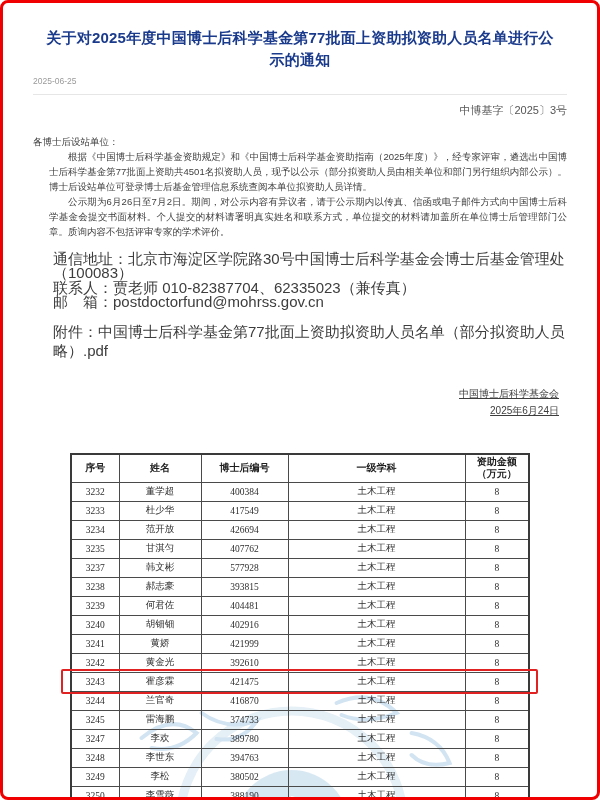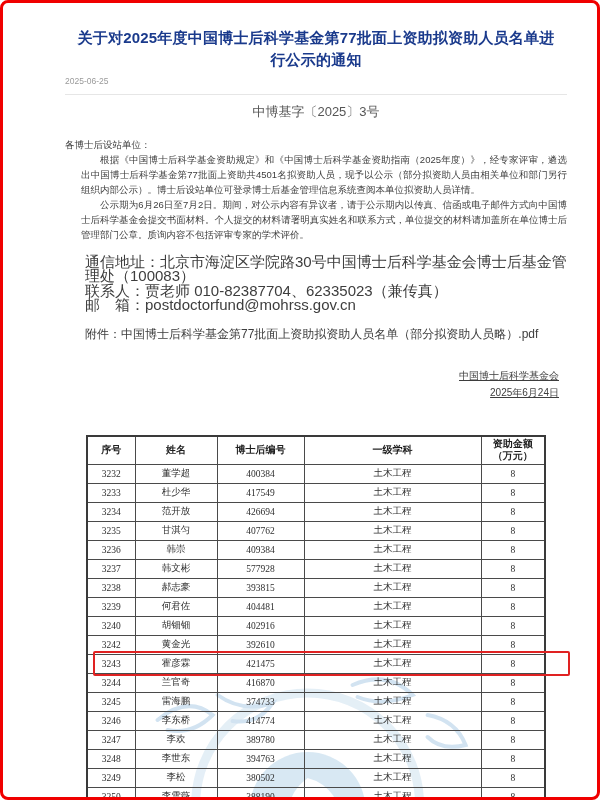--- a/index.html
+++ b/index.html
@@ -5,52 +5,51 @@
   html,body { margin:0; padding:0; background:#fff; }
   .page {
     position:relative;
     width:600px; height:800px;
     box-sizing:border-box;
     border:3px solid #f00000;
     border-radius:8px;
     background:#ffffff;
     overflow:hidden;
     font-family:"Liberation Sans", sans-serif;
-    padding-left:32px;
   }
   .doc { padding:20px 30px 0 30px; }
 
   .title {
     margin:4px 6px 0 6px;
     font-size:15px; font-weight:bold;
     color:#1a3a8c; text-align:center;
     line-height:1.45;
     letter-spacing:0.2px;
   }
   .pub-date {
     margin-top:5px;
     text-align:left;
     font-size:8.5px; color:#9a9a9a;
   }
   .divider {
     margin-top:8px;
     border:none; border-top:1px solid #e6e6e6;
   }
   .doc-no {
-    text-align:center;
-    font-size:13px; color:#555555;
+    text-align:right;
+    font-size:11px; color:#555555;
   }
 
   .body-text { margin-top:16px; font-size:9.5px; color:#3d3d3d; line-height:15px; }
   .body-text p { margin:0; text-align:justify; }
   .body-text p.indent { text-indent:2em;margin-left:16px; }
 
   .contact { margin-top:13px; padding-left:20px; font-size:15px; color:#3d3d3d; line-height:14.5px; }
   .contact div { margin:0; }
-  .attachment { margin-top:13px; padding-left:20px; font-size:12px; color:#3d3d3d; }
+  .attachment { margin-top:13px; padding-left:20px; font-size:15px; color:#3d3d3d; }
 
   .signature { margin-top:24px; padding-right:8px; text-align:right; font-size:10px; color:#3d3d3d; line-height:17px;text-decoration:underline; }
 
   .table-wrap { position:relative; margin-top:34px; }
 
   .watermark {
     position:absolute;
     left:50%; top:225px;
     transform:translateX(-52%);
     z-index:0;
@@ -171,27 +170,20 @@
     <td>8</td>
   </tr>
             <tr>
     <td>3235</td>
     <td>甘淇匀</td>
     <td>407762</td>
     <td>土木工程</td>
     <td>8</td>
   </tr>
             <tr>
-    <td>3236</td>
-    <td>韩崇</td>
-    <td>409384</td>
-    <td>土木工程</td>
-    <td>8</td>
-  </tr>
-            <tr>
     <td>3237</td>
     <td>韩文彬</td>
     <td>577928</td>
     <td>土木工程</td>
     <td>8</td>
   </tr>
             <tr>
     <td>3238</td>
     <td>郝志豪</td>
     <td>393815</td>
@@ -202,20 +194,27 @@
     <td>3239</td>
     <td>何君佐</td>
     <td>404481</td>
     <td>土木工程</td>
     <td>8</td>
   </tr>
             <tr>
     <td>3240</td>
     <td>胡钿钿</td>
     <td>402916</td>
+    <td>土木工程</td>
+    <td>8</td>
+  </tr>
+            <tr>
+    <td>3241</td>
+    <td>黄娇</td>
+    <td>421999</td>
     <td>土木工程</td>
     <td>8</td>
   </tr>
             <tr class="highlight">
     <td>3242</td>
     <td>黄金光</td>
     <td>392610</td>
     <td>土木工程</td>
     <td>8</td>
   </tr>
@@ -234,27 +233,20 @@
     <td>8</td>
   </tr>
             <tr>
     <td>3245</td>
     <td>雷海鹏</td>
     <td>374733</td>
     <td>土木工程</td>
     <td>8</td>
   </tr>
             <tr>
-    <td>3246</td>
-    <td>李东桥</td>
-    <td>414774</td>
-    <td>土木工程</td>
-    <td>8</td>
-  </tr>
-            <tr>
     <td>3247</td>
     <td>李欢</td>
     <td>389780</td>
     <td>土木工程</td>
     <td>8</td>
   </tr>
             <tr>
     <td>3248</td>
     <td>李世东</td>
     <td>394763</td>

